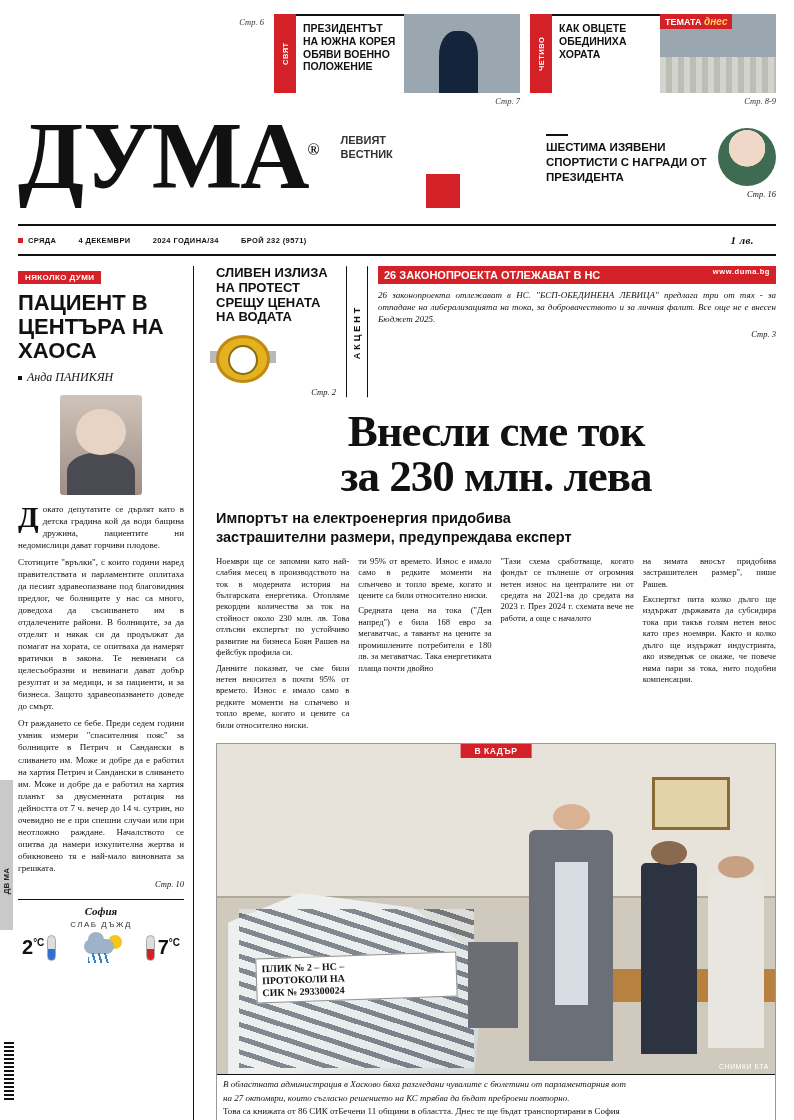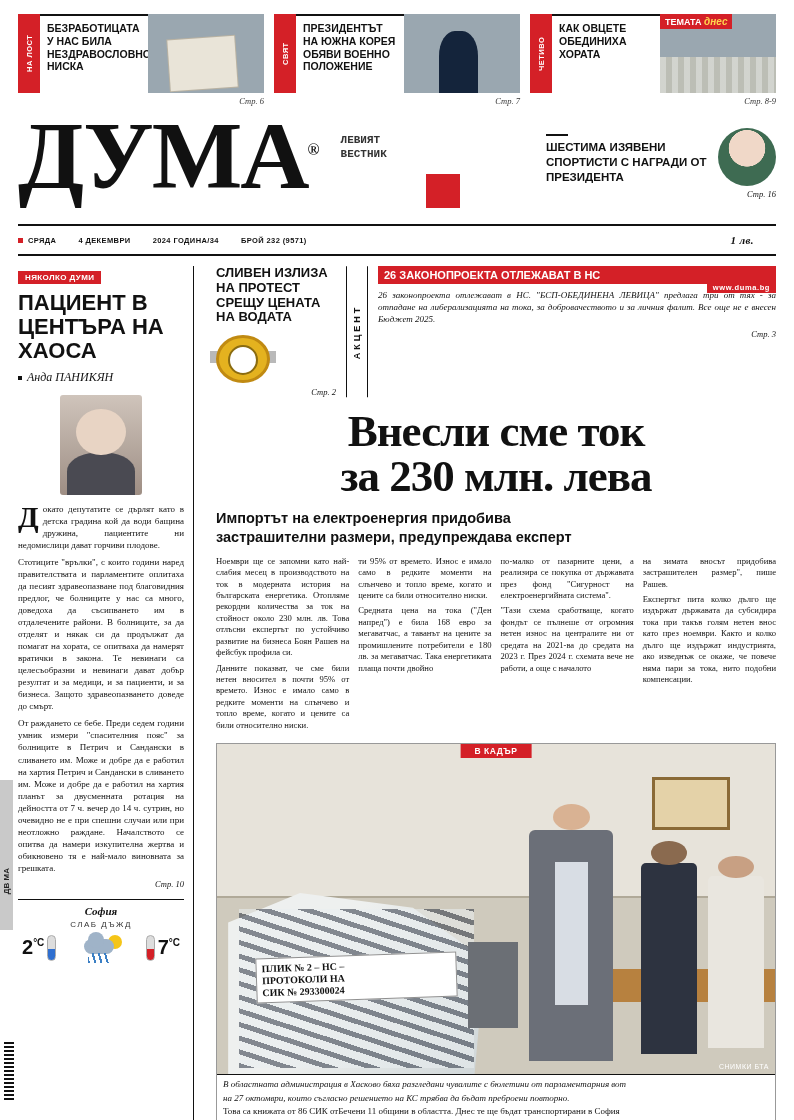--- a/index.html
+++ b/index.html
@@ -42,34 +42,34 @@
 
   .teaser.t3 .rubric { background:#d42027; }
   .tema-badge{position:absolute;left:0;top:0;background:#d42027;color:#fff;font-family:"Liberation Sans",sans-serif;font-size:9px;font-weight:bold;padding:2px 5px;z-index:3;}
   .tema-badge i{font-style:italic;color:#ffd34d;font-size:10px;}
 
   
   .masthead { display:flex; align-items:flex-start; margin-top:6px; position:relative; height:108px;gap:15px;}
   .logo { font-family:"Liberation Serif",serif; font-weight:bold; font-size:96px; line-height:.92; letter-spacing:-2px; color:#111; position:relative;}
   .logo sup{ font-size:16px; vertical-align:super; }
   .logo-red { width:34px;height:34px;background:#d42027; position:absolute; left:408px; top:62px;}
-  .mast-sub { font-family:Liberation Mono, monospace; font-size:11px; font-weight:bold; color:#333; margin-left:8px; margin-top:22px; line-height:1.25;}
+  .mast-sub { font-family:Liberation Sans, sans-serif; font-size:11px; font-weight:bold; color:#333; margin-left:8px; margin-top:22px; line-height:1.25;}
   .mast-line{ width:22px;height:2px;background:#111;margin:6px 0 4px 0;}
   .mast-right { margin-left:auto; width:230px; display:flex; gap:6px; padding-top:16px;}
   .mast-right .txt{ font-family:"Liberation Sans",sans-serif;font-weight:bold;font-size:11.5px;line-height:1.3;color:#111;text-transform:uppercase;}
   .mast-right .avatar{width:58px;height:58px;border-radius:50%;background:radial-gradient(circle at 50% 35%,#f0d8c8 0 38%,#3e6b52 39% 100%);flex:0 0 58px;}
   .mast-right .p16{font-size:8.5px;font-style:italic;text-align:right;margin-top:3px;}
 
   
   .datebar { margin-top:4px; border-top:2px solid #111; border-bottom:2px solid #111; height:32px;
     display:flex; align-items:center; font-family:"Liberation Sans",sans-serif; font-size:7.5px; font-weight:bold; letter-spacing:.4px; color:#111;}
   .datebar .sq{width:5px;height:5px;background:#d42027;margin-right:5px;}
   .datebar span{margin-right:22px;}
   .datebar .price{margin-left:auto;font-family:"Liberation Serif",serif;font-style:italic;font-size:11px;font-weight:bold;}
-  .urlbar{position:absolute;right:18px;top:282px;background:#d42027;color:#fff;font-family:"Liberation Sans",sans-serif;font-size:7.5px;font-weight:bold;padding:1px 6px;letter-spacing:.6px;}
+  .urlbar{position:absolute;right:18px;top:266px;background:#d42027;color:#fff;font-family:"Liberation Sans",sans-serif;font-size:7.5px;font-weight:bold;padding:1px 6px;letter-spacing:.6px;}
 
   
   .grid { display:flex; margin-top:10px; gap:10px; }
   .col-left { width:176px; border-right:1px solid #111; padding-right:9px;}
   .col-main { flex:1;margin-left:12px; }
 
   .tag-red { display:inline-block;background:#d42027;color:#fff;font-family:"Liberation Sans",sans-serif;
     font-size:8px;font-weight:bold;padding:2px 7px;letter-spacing:.4px;}
   .lead-title{ font-family:"Liberation Sans",sans-serif; font-weight:bold; font-size:22px; line-height:1.1; margin:7px 0 6px; text-transform:uppercase;}
   .byline{ font-family:"Liberation Serif",serif; font-style:italic; font-size:12px; margin-top:6px;}
@@ -154,25 +154,20 @@
   .thermo.blue{background:linear-gradient(180deg,#ddd 0 55%,#2f6fd0 55% 100%);}
 </style>
 </head>
 <body>
 
 <div class="page">
 
   <div class="teasers">
 
     <div class="teaser-wrap">
-      <div class="teaser">
-        <div class="rubric">НА ЛОСТ</div>
-        <div class="ttext">БЕЗРАБОТИЦАТА У НАС БИЛА НЕЗДРАВОСЛОВНО НИСКА</div>
-        <div class="tphoto ph1"></div>
-      </div>
       <div class="pagenum">Стр. 6</div>
     </div>
 
     <div class="teaser-wrap">
       <div class="teaser">
         <div class="rubric">СВЯТ</div>
         <div class="ttext">ПРЕЗИДЕНТЪТ НА ЮЖНА КОРЕЯ ОБЯВИ ВОЕННО ПОЛОЖЕНИЕ</div>
         <div class="tphoto ph2"></div>
       </div>
       <div class="pagenum">Стр. 7</div>
@@ -296,21 +291,20 @@
       <div class="cols4">
         <div class="c">
           <p>Ноември ще се запомни като най-слабия месец в производството на ток в модерната история на българската енергетика. Отопляме рекордни количества за ток на стойност около 230 млн. лв. Това отлъсни експертът по устойчиво развитие на бизнеса Боян Рашев на фейсбук профила си.</p>
           <p>Данните показват, че сме били нетен вносител в почти 95% от времето. Износ е имало само в редките моменти на слънчево и топло време, когато и цените са били относително ниски.</p>
         </div>
         <div class="c">
           <p>ти 95% от времето. Износ е имало само в редките моменти на слънчево и топло време, когато и цените са били относително ниски.</p>
           <p>Средната цена на тока ("Ден напред") е била 168 евро за мегаватчас, а таванът на цените за промишлените потребители е 180 лв. за мегаватчас. Така енергетиката плаща почти двойно</p>
         </div>
         <div class="c">
-          <p>по-малко от пазарните цени, а реализира се покупка от държавата през фонд "Сигурност на електроенергийната система".</p>
           <p>"Тази схема сработваще, когато фондът се пълнеше от огромния нетен износ на централите ни от средата на 2021-ва до средата на 2023 г. През 2024 г. схемата вече не работи, а още с началото</p>
         </div>
         <div class="c">
           <p>на зимата вносът придобива застрашителен размер", пише Рашев.</p>
           <p>Експертът пита колко дълго ще издържат държавата да субсидира тока при такъв голям нетен внос като през ноември. Както и колко дълго ще издържат индустрията, ако изведнъж се окаже, че повече няма пари за тока, нито подобни компенсации.</p>
         </div>
       </div>
 
       <div class="photoblock">
         <div class="kadr">В КАДЪР</div>

